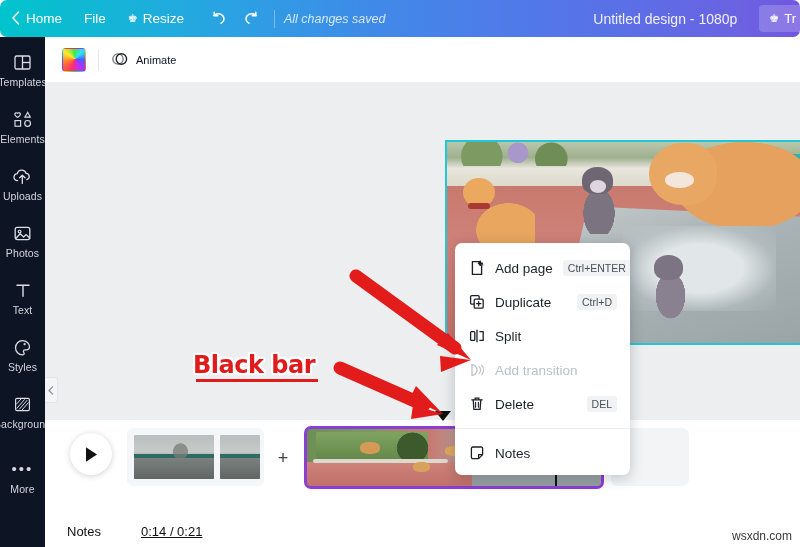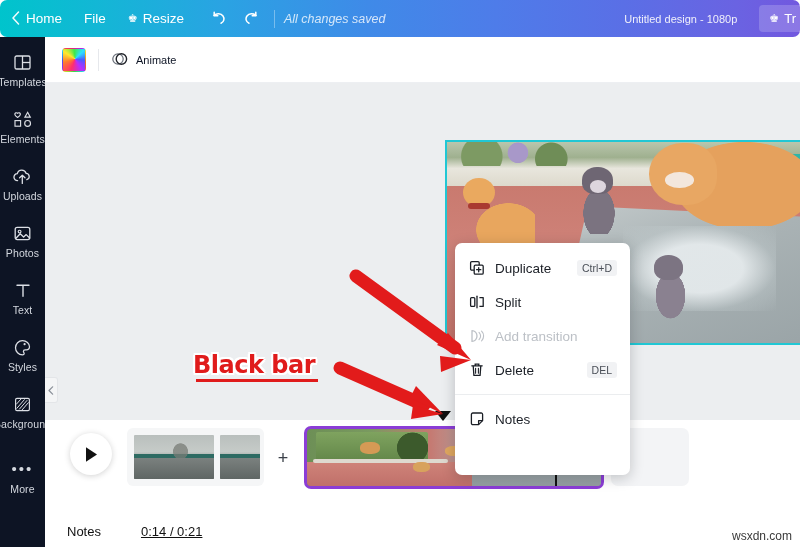--- a/index.html
+++ b/index.html
@@ -24,21 +24,21 @@
   }
   .tb-item.home { padding-left: 6px; }
   .crown { font-size: 11px; }
   .tb-icons { display: flex; align-items: center; gap: 4px; margin-left: 10px; }
   .tb-ico {
     width: 28px; height: 28px; display: flex; align-items: center; justify-content: center;
   }
   .tb-divider { width: 1px; height: 18px; background: rgba(255,255,255,.35); margin: 0 9px; }
   .tb-saved { font-size: 12.5px; font-style: italic; color: rgba(255,255,255,.78); white-space: nowrap; }
   .tb-spacer { flex: 1; }
-  .tb-title { font-size: 11px; color: #f0f0fb; white-space: nowrap; margin-right: 16px; }
+  .tb-title { font-size: 14px; color: #f0f0fb; white-space: nowrap; margin-right: 16px; }
   .tb-try {
     background: rgba(255,255,255,.19); height: 27px; border-radius: 4px;
     display: flex; align-items: center; gap: 5px; padding: 0 10px; font-size: 13px;
     margin-right: 0; position: relative; left: 6px;
   }
 
   
   .sidebar {
     position: absolute; left: 0; top: 37px; width: 45px; height: 510px;
     background: #0d1424; color: #dcdfe5;
@@ -439,20 +439,31 @@
     <div class="statusbar">
       <div class="sb-notes">Notes</div>
       <div class="sb-time">0:14 / 0:21</div>
     </div>
   </div>
 
   <div class="playhead-knob"></div>
 
   <div class="ctxmenu">
 
+    <div class="mi">
+      <span class="mico">
+        <svg width="16" height="16" viewBox="0 0 16 16">
+            <path d="M9.6 1.6H3.4v12.8h9.2V6" stroke="#1b1f26" stroke-width="1.35" fill="none" stroke-linecap="round" stroke-linejoin="round"></path>
+            <path d="M10.4 1.4v3.4h3.4" stroke="#1b1f26" stroke-width="1.35" fill="none" stroke-linecap="round" stroke-linejoin="round"></path>
+            <path d="M11.4 1.2v4M9.4 3.2h4" stroke="#1b1f26" stroke-width="1.35" stroke-linecap="round"></path>
+          </svg>
+      </span>
+      <span class="mi-label">Add page</span>
+      <span class="kbd">Ctrl+ENTER</span>
+    </div>
 
     <div class="mi">
       <span class="mico">
         <svg width="16" height="16" viewBox="0 0 16 16">
             <rect x="1.6" y="1.6" width="8.6" height="8.6" rx="1.2" stroke="#1b1f26" stroke-width="1.3" fill="none"></rect>
             <rect x="5.2" y="5.2" width="9" height="9" rx="1.2" stroke="#1b1f26" stroke-width="1.3" fill="#fff"></rect>
             <path d="M9.7 7.6v4.2M7.6 9.7h4.2" stroke="#1b1f26" stroke-width="1.3" stroke-linecap="round"></path>
           </svg>
       </span>
       <span class="mi-label">Duplicate</span>

